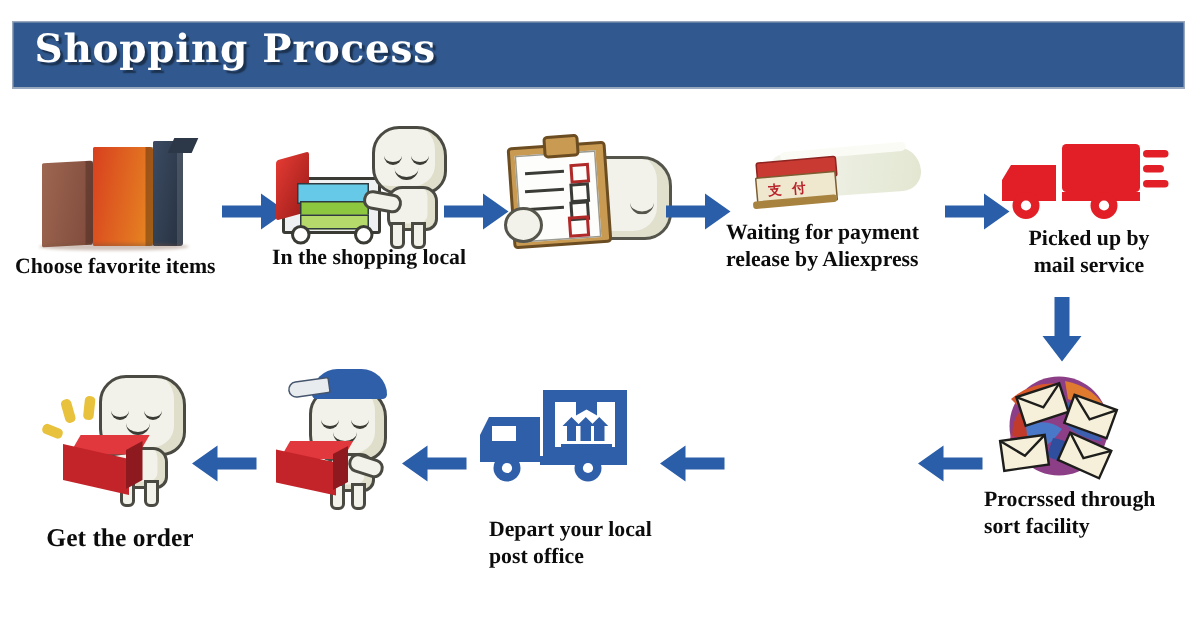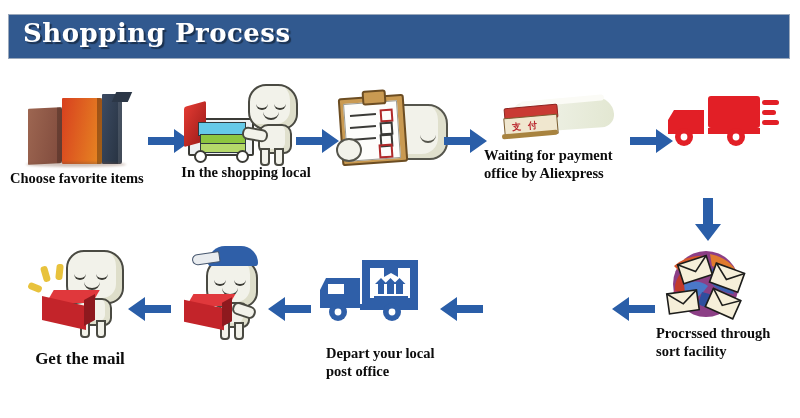--- a/index.html
+++ b/index.html
@@ -195,21 +195,21 @@
 
       <div style="position:absolute;left:28px;top:4px;width:100px;height:30px;background:linear-gradient(100deg,#f2f4ec,#dfe4cc);border-radius:20px 40px 30px 12px;transform:rotate(-4deg);opacity:.9;"></div>
       <div style="position:absolute;left:34px;top:2px;width:84px;height:6px;background:#fbfbf6;border-radius:20px;transform:rotate(-5deg);"></div>
 
       <div style="position:absolute;left:18px;top:10px;width:52px;height:12px;background:#c93a33;border:1.5px solid #8d2420;border-radius:2px;transform:rotate(-5deg);"></div>
       <div style="position:absolute;left:18px;top:20px;width:52px;height:18px;background:#f0e7cf;border:1.5px solid #7b5d30;border-radius:1px;transform:rotate(-5deg);"></div>
       <div class="stamp-ch" style="position:absolute;left:26px;top:24px;transform:rotate(-5deg);">支 付</div>
       <div style="position:absolute;left:16px;top:36px;width:56px;height:5px;background:#a8833f;border-radius:2px;transform:rotate(-5deg);"></div>
     </div>
     <div class="caption c2" style="left:-2px;top:50px;width:170px;text-align:left;">Waiting for payment
-office by Aliexpress</div>
+release by Aliexpress</div>
   </div>
 
   <div class="arrow" style="left:630px;top:128px;">
     <svg width="44" height="26" viewBox="0 0 44 26" aria-hidden="true">
       <path d="M0 9 L26 9 L26 1 L43 13 L26 25 L26 17 L0 17 Z" fill="#2a5ea8"></path>
     </svg>
   </div>
 
   <div class="step" style="left:664px;top:92px;">
     <div class="icon truck" style="position:relative;width:116px;height:60px;">
@@ -219,20 +219,22 @@
         <rect x="44" y="36" width="52" height="6" fill="#e21f26"></rect>
         <circle cx="20" cy="45" r="9" fill="#e21f26"></circle>
         <circle cx="20" cy="45" r="3.4" fill="#ffffff"></circle>
         <circle cx="72" cy="45" r="9" fill="#e21f26"></circle>
         <circle cx="72" cy="45" r="3.4" fill="#ffffff"></circle>
         <rect x="98" y="8" width="17" height="5" rx="2.5" fill="#e21f26"></rect>
         <rect x="98" y="18" width="14" height="5" rx="2.5" fill="#e21f26"></rect>
         <rect x="98" y="28" width="17" height="5" rx="2.5" fill="#e21f26"></rect>
       </svg>
     </div>
+    <div class="caption c2" style="left:0px;top:58px;width:124px;text-align:center;">Picked up by
+mail service</div>
   </div>
 
   <div class="arrow" style="left:694px;top:198px;">
     <svg width="28" height="44" viewBox="0 0 28 44" aria-hidden="true">
       <path d="M9 0 L19 0 L19 26 L27 26 L14 43 L1 26 L9 26 Z" fill="#2a5ea8"></path>
     </svg>
   </div>
 
   <div class="step" style="left:650px;top:248px;">
     <div class="icon" style="position:relative;width:150px;height:74px;">
@@ -361,16 +363,16 @@
         <div class="leg" style="left:40px;top:70px;height:14px;"></div>
         <div class="arm" style="left:6px;top:52px;width:24px;height:10px;transform:rotate(-8deg);"></div>
       </div>
 
       <div style="position:absolute;left:20px;top:46px;">
         <div class="pkg top" style="left:8px;top:0px;width:46px;height:13px;transform:skewX(-30deg);"></div>
         <div class="pkg" style="left:0px;top:11px;width:44px;height:24px;transform:skewY(13deg);"></div>
         <div style="position:absolute;left:42px;top:7px;width:11px;height:26px;background:#8e191e;transform:skewY(-28deg);"></div>
       </div>
     </div>
-    <div class="caption" style="left:-12px;top:106px;width:140px;text-align:center;font-size:17px;">Get  the mail</div>
+    <div class="caption" style="left:-12px;top:106px;width:140px;text-align:center;font-size:17px;">Get  the order</div>
   </div>
 
 </div>
 
 </body></html>

